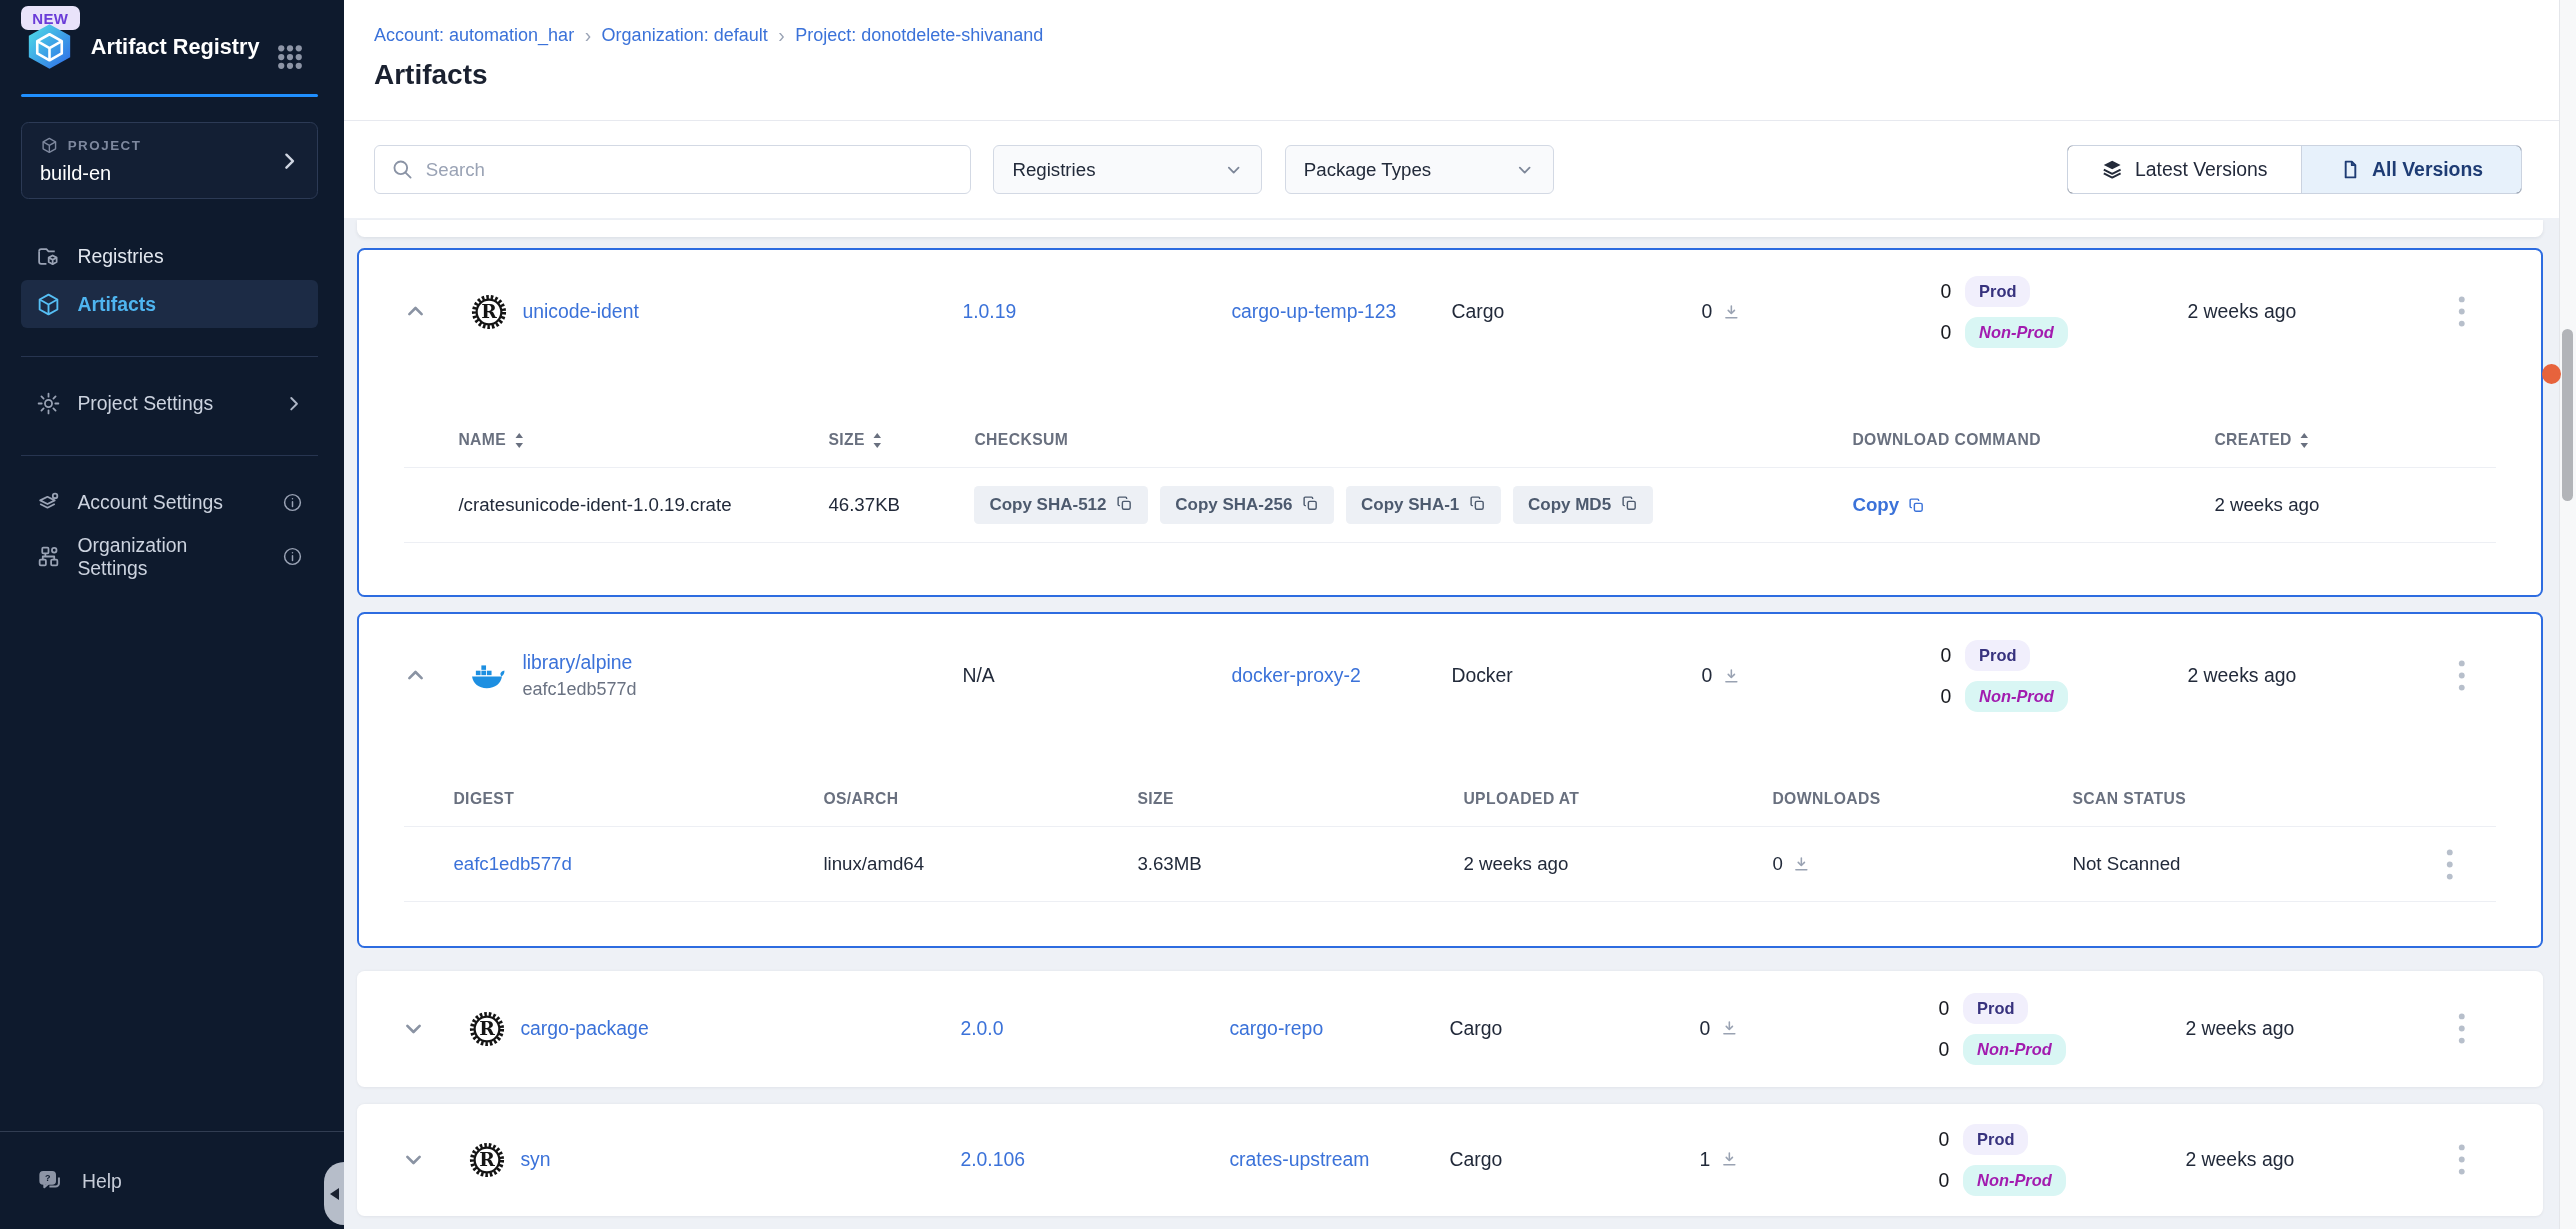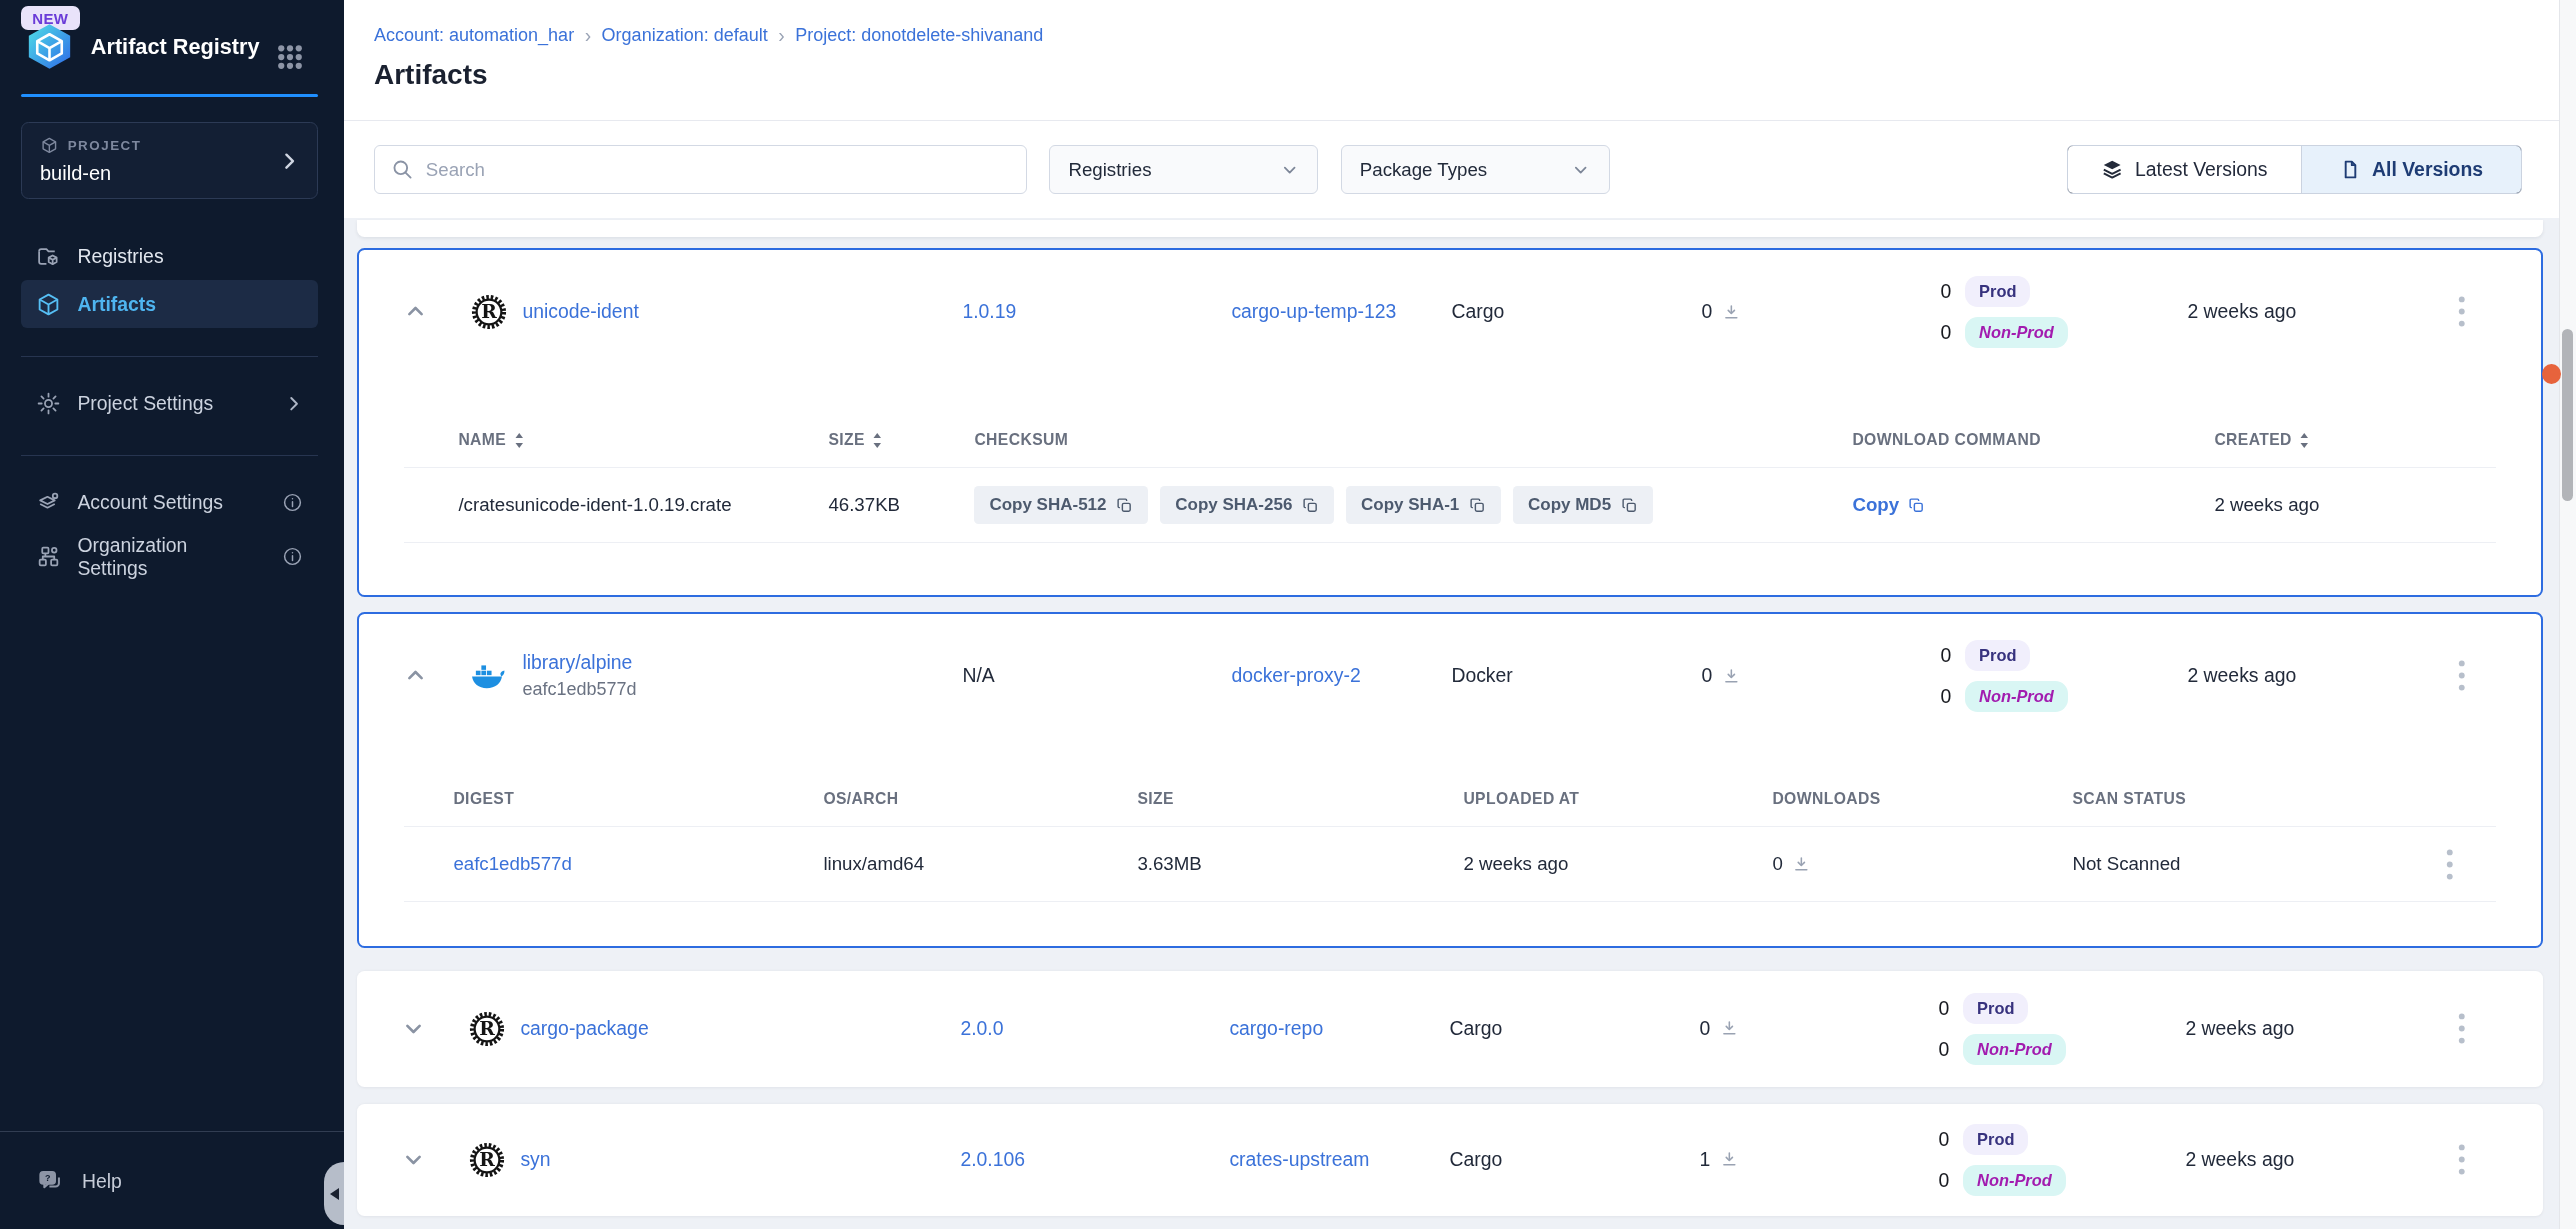--- a/index.html
+++ b/index.html
@@ -31,21 +31,21 @@
   .collapse-handle { position:absolute; right:0; top:1162px; width:20px; height:63px; background:#b6bdc9; border-radius:39px 0 0 39px; cursor:pointer; display:flex; align-items:center; justify-content:center; }
   .collapse-handle .tri { width:0; height:0; border-top:6.7px solid transparent; border-bottom:6.7px solid transparent; border-right:9px solid #1b2230; }
   
   .main { position:absolute; left:344px; top:0; right:17px; bottom:0; }
   .page-header { height:121px; background:#fff; border-bottom:0.7px solid #e7e9ef; padding:24px 0 0 30px; }
   .breadcrumb { display:flex; align-items:center; gap:10.5px; font-size:18px; }
   .breadcrumb a { color:#3b72d9; text-decoration:none; cursor:pointer; }
   .crumb-sep { color:#9aa3b5; font-size:19.4px; }
   .page-title { margin-top:12px; font-size:28px; font-weight:700; color:#1a2130; }
   .filter-bar { height:97px; background:#fff; display:flex; align-items:center; padding:0 37px 0 30px; gap:22.4px; }
-  .search-box { width:653px; height:49px; background:#fff; border:1.5px solid #d3d9e4; border-radius:6px; display:flex; align-items:center; gap:12px; padding:0 16.4px; }
+  .search-box { width:597px; height:49px; background:#fff; border:1.5px solid #d3d9e4; border-radius:6px; display:flex; align-items:center; gap:12px; padding:0 16.4px; }
   .search-box input { border:none; outline:none; flex:1; font-size:18.7px; color:#222a3a; font-family:inherit; background:transparent; }
   .search-box input::placeholder { color:#9aa3b5; }
   .dropdown { width:269px; height:49px; background:#f9fafc; border:1.5px solid #d3d9e4; border-radius:6px; display:flex; align-items:center; padding:0 18px; font-size:18.7px; color:#222a3a; cursor:pointer; }
   .dropdown .spacer { flex:1; }
   .toggle-group { margin-left:auto; height:49px; border:1.5px solid #cbd3e0; border-radius:6px; overflow:hidden; display:flex; background:#0f172a; }
   .toggle-btn { display:flex; align-items:center; justify-content:center; gap:11.2px; font-size:19.4px; cursor:pointer; border:none; font-family:inherit; }
   .toggle-btn.latest { width:234px; background:#fff; color:#232a3b; font-weight:500; border-right:1.5px solid #cbd3e0; }
   .toggle-btn.all { width:219px; background:#e7f1fb; color:#1e3c74; font-weight:600; }
   
   .list { position:absolute; top:218px; left:0; right:0; bottom:0; overflow:hidden; padding:2.2px 15.7px 0 13.4px; }
@@ -74,21 +74,21 @@
   .sub { margin:0 45px; }
   .sub-head { display:grid; align-items:end; padding-bottom:18px; border-bottom:1.5px solid #edeff4; color:#69707f; font-size:15.7px; font-weight:700; letter-spacing:0.4px; height:95px; }
   .card.docker .sub-head { height:90px; }
   .sub-row { display:grid; align-items:center; border-bottom:1.5px solid #edeff4; height:75px; }
   .sub-row .cell-text { font-size:18.7px; color:#222a3a; }
   .crate-grid { grid-template-columns:54px 370px 146px 878px 362px 1fr; }
   .docker-grid { grid-template-columns:49px 370px 314px 326px 309px 300px 331px 1fr; }
   .sub-h { display:inline-flex; align-items:center; gap:7.5px; }
   .sub-h.sortable { cursor:pointer; }
   .checksum-cell { display:flex; gap:12px; align-items:center; }
-  .pill-btn { display:inline-flex; align-items:center; gap:9.7px; background:#edf0f5; border:none; border-radius:4.5px; padding:9px 15px; font-size:17px; font-weight:700; color:#4d5a6e; font-family:inherit; cursor:pointer; white-space:nowrap; }
+  .pill-btn { display:inline-flex; align-items:flex-start; gap:9.7px; background:#edf0f5; border:none; border-radius:4.5px; padding:9px 15px; font-size:17px; font-weight:700; color:#4d5a6e; font-family:inherit; cursor:pointer; white-space:nowrap; }
   .copy-link { display:inline-flex; align-items:center; gap:9px; color:#3b72d9; font-size:18.7px; font-weight:600; cursor:pointer; background:none; border:none; font-family:inherit; }
   
   .scroll-track { position:absolute; right:0; top:0; width:17px; height:1230px; background:#f7f8f9; border-left:0.7px solid #e4e6ea; z-index:20; }
   .scroll-thumb { position:absolute; left:2.2px; top:329px; width:11.2px; height:172px; background:#b2b4b8; border-radius:6px; cursor:pointer; }
   .orange-marker { position:absolute; right:15px; top:364px; width:18.7px; height:20px; background:#e7633c; border-radius:50%; z-index:30; }
   svg { display:block; }
 </style>
 </head>
 <body>
 

